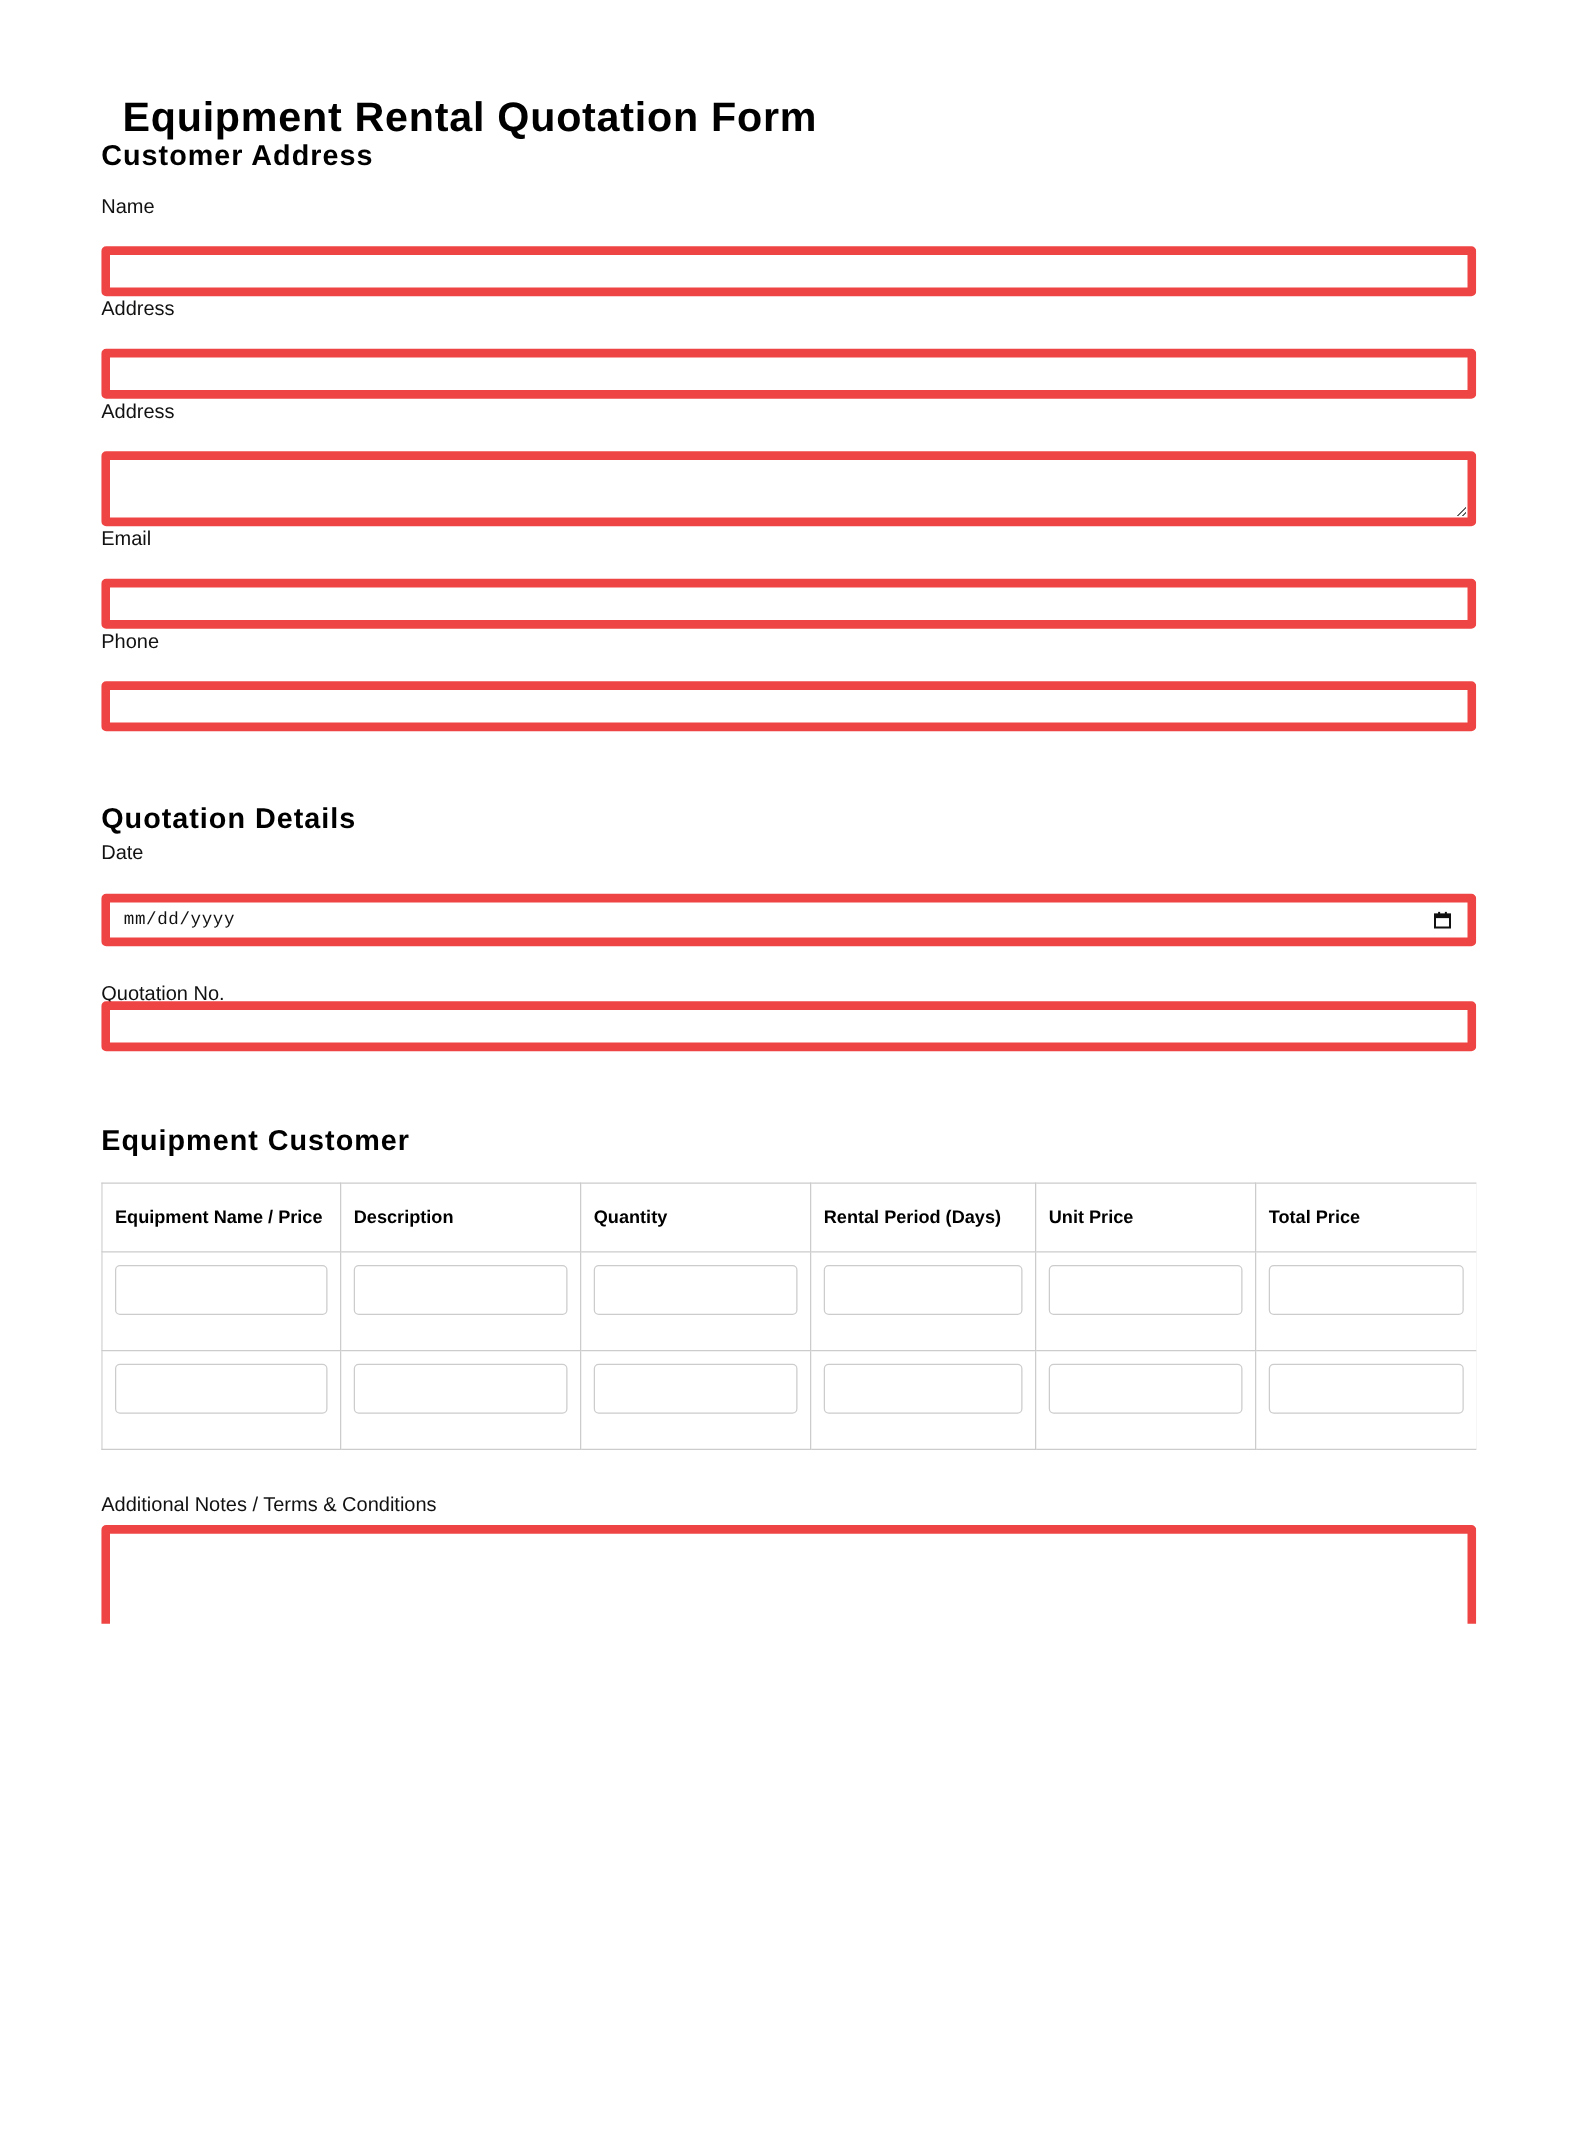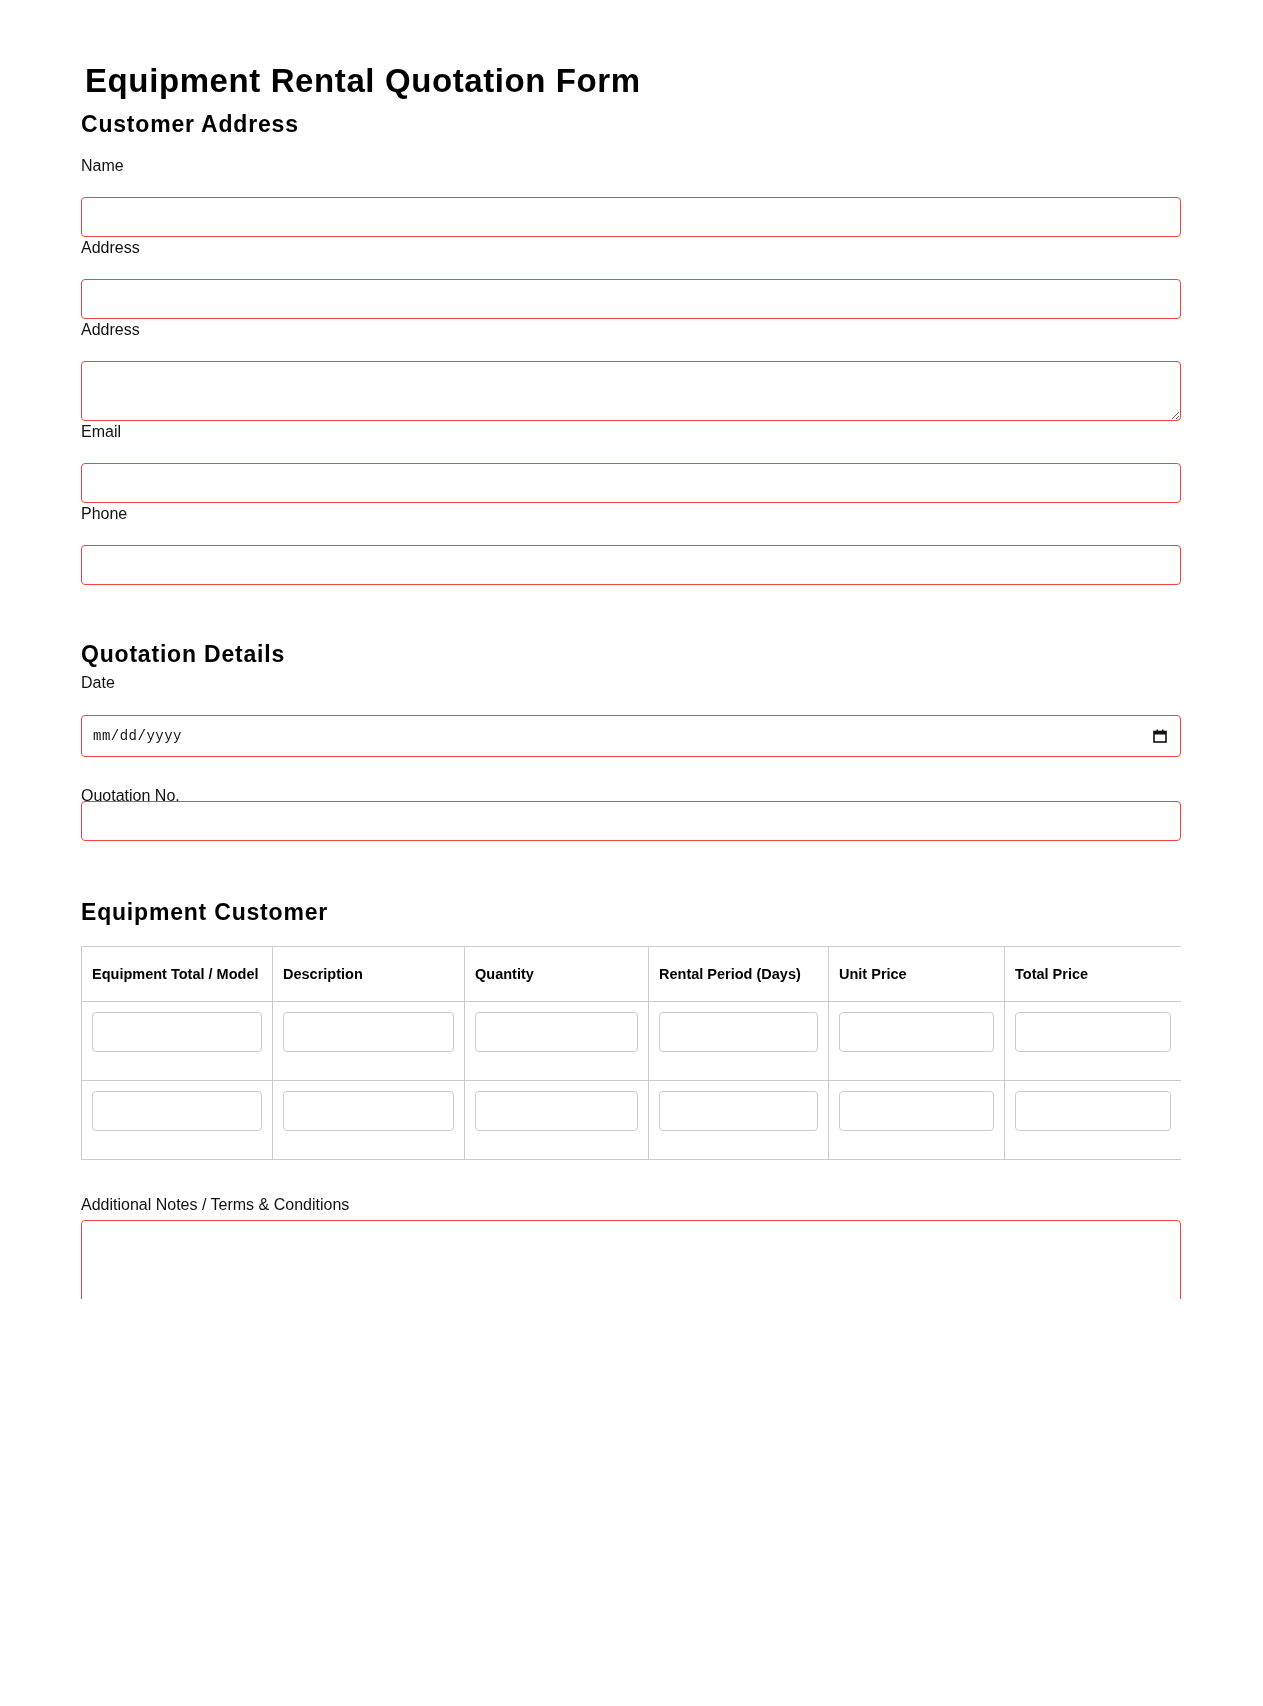--- a/index.html
+++ b/index.html
@@ -22,21 +22,21 @@
       top: 0;
       width: 1100px;
       height: 1299px;
       overflow: hidden;
     }
     h1 {
       font-family: "Liberation Sans", sans-serif;
       font-size: 33px;
       font-weight: bold;
       letter-spacing: 0.6px;
-      margin: 4px;
+      margin: 17px;
       position: absolute;
       top: 58px;
       left: 0;
       line-height: 38px;
     }
     h2 {
       font-family: "Liberation Sans", sans-serif;
       font-size: 23px;
       font-weight: bold;
       letter-spacing: 0.8px;
@@ -50,21 +50,21 @@
       left: 0;
       font-size: 16px;
       line-height: 18px;
       color: #111;
     }
     .field {
       position: absolute;
       left: 0;
       width: 1100px;
       height: 40px;
-      border: 1px solid #ef4444;
+      border: 7px solid #ef4444;
       border-radius: 4px;
       background: #fff;
       padding: 0 10px;
       font-family: "Liberation Sans", sans-serif;
       font-size: 15px;
       outline: none;
     }
     textarea.field {
       resize: vertical;
       padding: 8px 10px;
@@ -176,21 +176,21 @@
     <colgroup>
       <col style="width:191px">
       <col style="width:192px">
       <col style="width:184px">
       <col style="width:180px">
       <col style="width:176px">
       <col style="width:177px">
     </colgroup>
     <thead>
       <tr>
-        <th>Equipment Total / Model</th>
+        <th>Equipment Name / Price</th>
         <th>Description</th>
         <th>Quantity</th>
         <th>Rental Period (Days)</th>
         <th>Unit Price</th>
         <th>Total Price</th>
       </tr>
     </thead>
     <tbody>
       <tr>
         <td>

